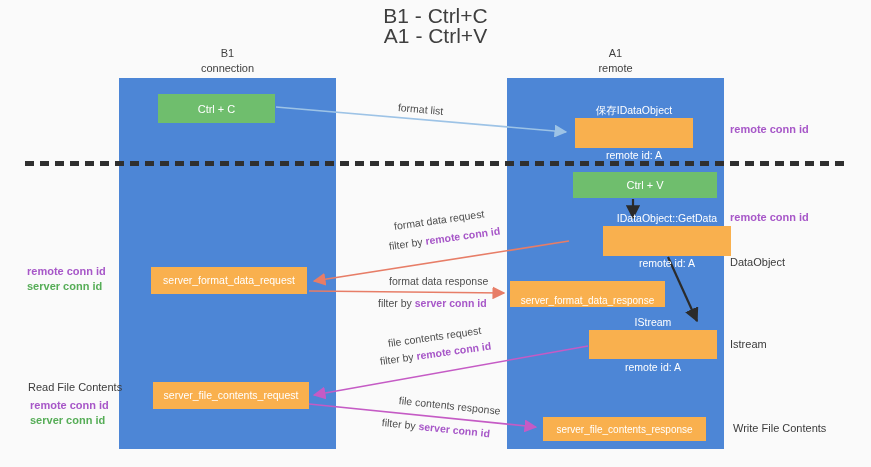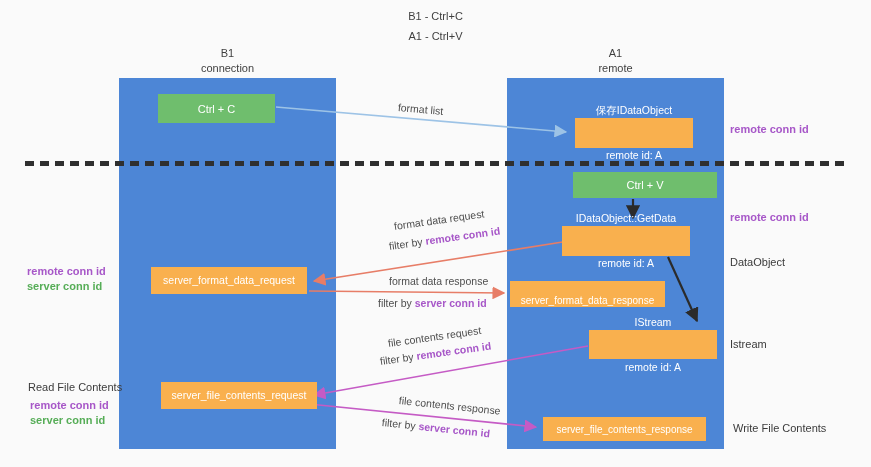--- a/index.html
+++ b/index.html
@@ -1,17 +1,17 @@
 <!DOCTYPE html>
 <html><head>
 <meta charset="utf-8">
 <style>
   html,body{margin:0;padding:0;background:#fafafa;font-family:"Liberation Sans",sans-serif;}
   .stage{position:relative;width:871px;height:467px;background:#fafafa;overflow:hidden;}
-  .title{position:absolute;left:0;right:0;top:6px;text-align:center;color:#3f3f3f;font-size:11px;line-height:20px;}
+  .title{position:absolute;left:0;right:0;top:6px;text-align:center;color:#3f3f3f;font-size:21px;line-height:20px;}
   .lane-header{position:absolute;text-align:center;color:#3f3f3f;font-size:11px;line-height:15px;}
   .lane{position:absolute;background:#4d86d6;z-index:1;}
   .dashed{position:absolute;left:25px;top:161px;width:820px;height:5px;z-index:3;
     background:repeating-linear-gradient(90deg,#2f2f2f 0 9px,transparent 9px 15px);}
   .node{position:absolute;display:flex;flex-direction:column;align-items:center;justify-content:center;
     color:#fff;text-align:center;z-index:4;}
   .node.orange{background:#f9b04e;font-size:10.5px;line-height:13px;gap:32px;}
   .node.green{background:#6fbe6d;font-size:11px;}
   .slabel{position:absolute;font-size:11px;color:#3b3b3b;z-index:4;white-space:nowrap;}
   .purpletxt{color:#a757c8;font-weight:bold;}
@@ -71,35 +71,35 @@
   <div class="node green" style="left:158px;top:94px;width:117px;height:29px;">
     <div>Ctrl + C</div>
   </div>
   <div class="node orange" style="left:575px;top:118px;width:118px;height:30px;">
     <div>保存IDataObject</div>
     <div>remote id: A</div>
   </div>
   <div class="node green" style="left:573px;top:172px;width:144px;height:26px;">
     <div>Ctrl + V</div>
   </div>
-  <div class="node orange" style="left:562px;top:226px;width:128px;height:30px;text-align:center;">
+  <div class="node orange" style="left:603px;top:226px;width:128px;height:30px;text-align:center;">
     <div>IDataObject::GetData</div>
     <div>remote id: A</div>
   </div>
   <div class="node orange" style="left:151px;top:267px;width:156px;height:27px;">
     <div>server_format_data_request</div>
   </div>
   <div class="node orange" style="left:510px;top:281px;width:155px;height:26px;font-size:10px;justify-content:flex-end;">
     <div>server_format_data_response</div>
   </div>
   <div class="node orange" style="left:589px;top:330px;width:128px;height:29px;">
     <div>IStream</div>
     <div>remote id: A</div>
   </div>
-  <div class="node orange" style="left:161px;top:382px;width:156px;height:27px;">
+  <div class="node orange" style="left:153px;top:382px;width:156px;height:27px;">
     <div>server_file_contents_request</div>
   </div>
   <div class="node orange" style="left:543px;top:417px;width:163px;height:24px;font-size:10px;">
     <div>server_file_contents_response</div>
   </div>
 
   <div class="slabel purpletxt" style="left:730px;top:123px;">remote conn id</div>
   <div class="slabel purpletxt" style="left:730px;top:211px;">remote conn id</div>
   <div class="slabel" style="left:730px;top:232px;margin-top:24px;">DataObject</div>
   <div class="slabel" style="left:730px;top:338px;">Istream</div>

